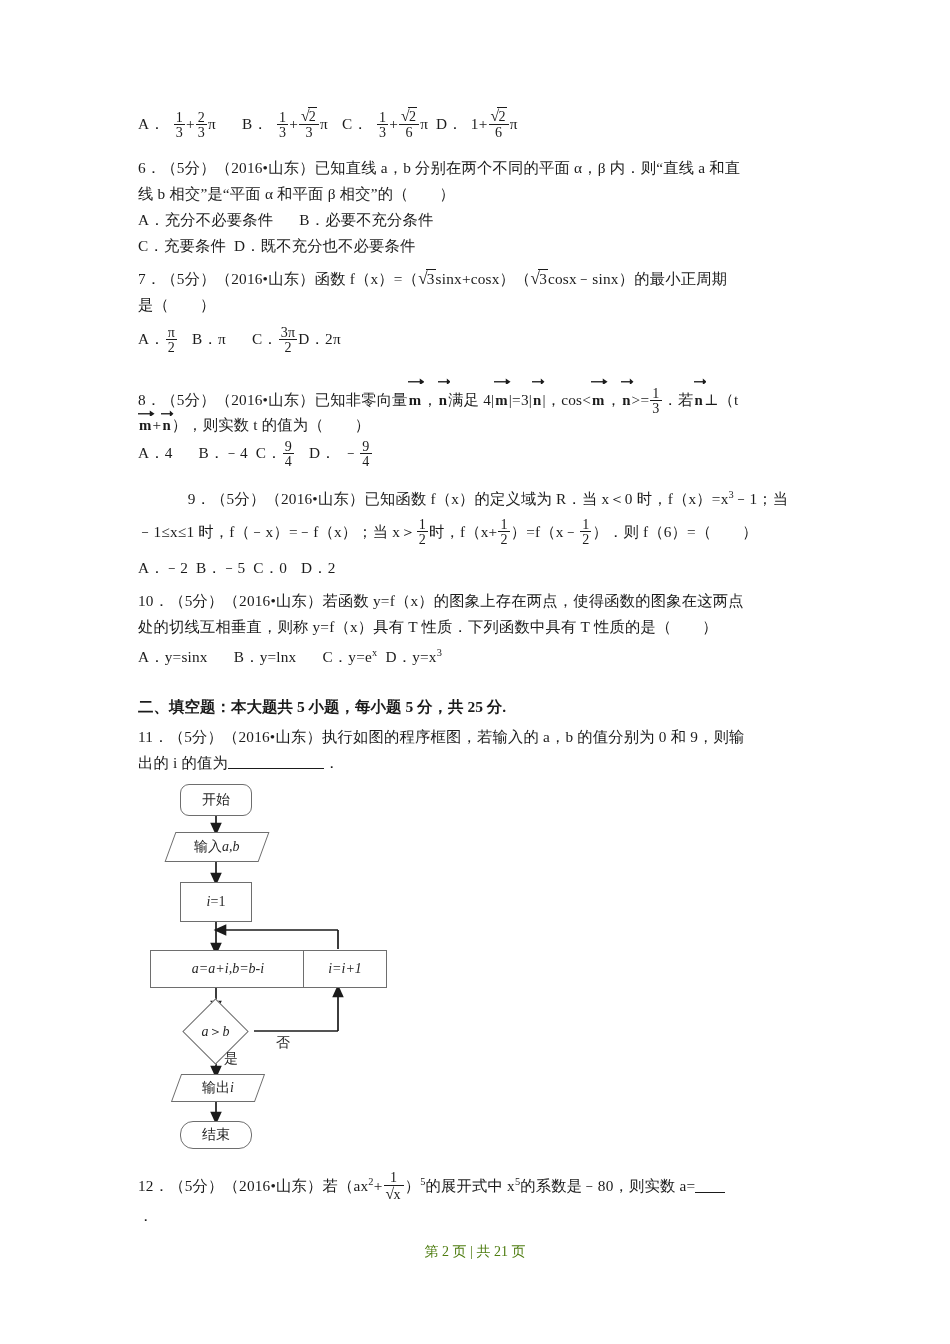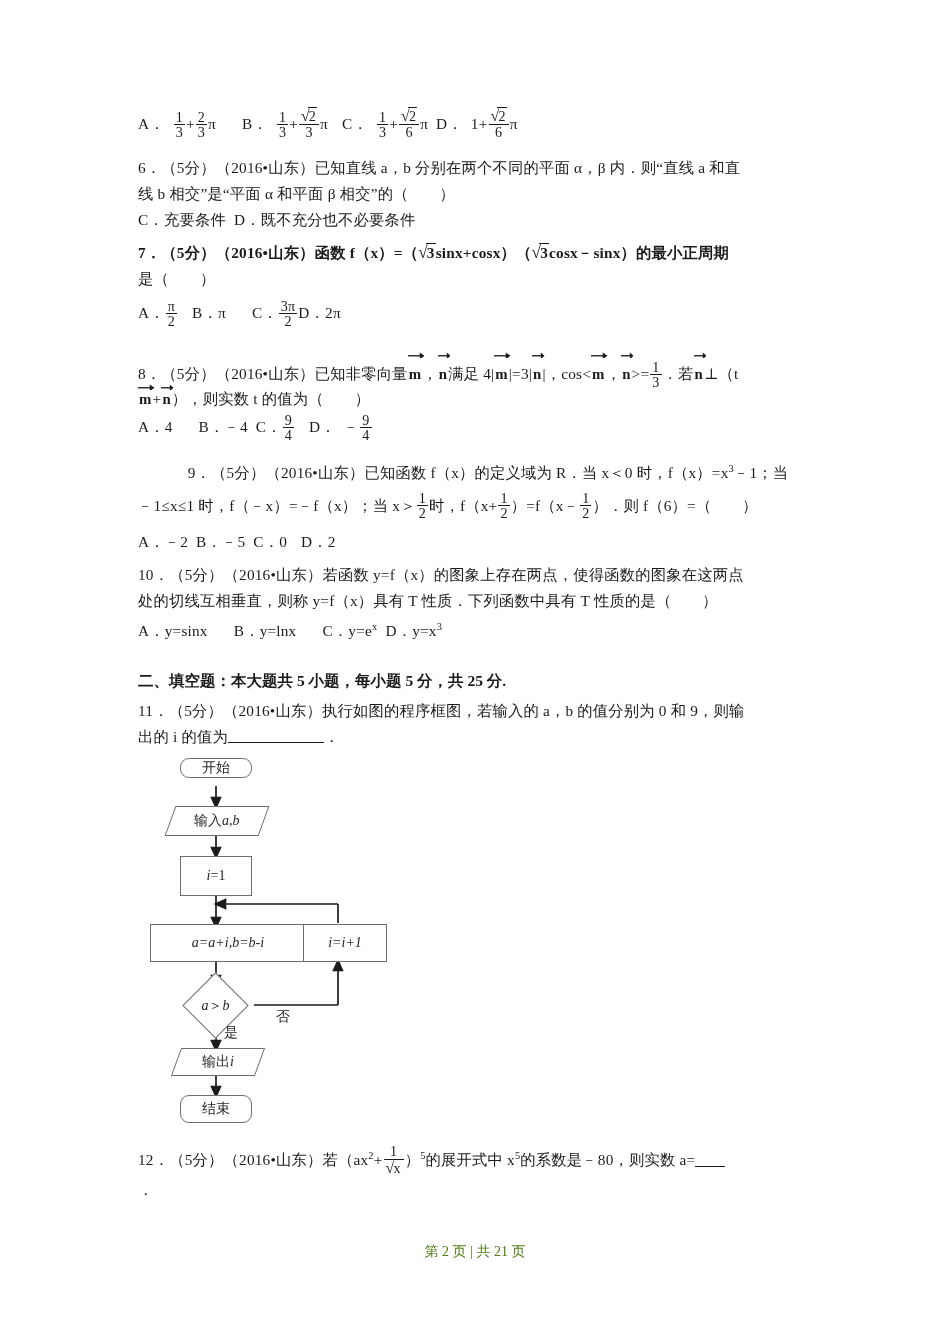--- a/index.html
+++ b/index.html
@@ -91,24 +91,27 @@
     <span>A．</span><span class="sp3"></span><span class="frac"><span class="num">1</span><span class="den">3</span></span><span>+</span><span class="frac"><span class="num">2</span><span class="den">3</span></span><span>π</span><span class="sp2"></span><span>B．</span><span class="sp3"></span><span class="frac"><span class="num">1</span><span class="den">3</span></span><span>+</span><span class="frac"><span class="num"><span class="sqrt"><span class="rad">√</span><span class="body">2</span></span></span><span class="den">3</span></span><span>π</span><span class="sp"></span><span>C．</span><span class="sp3"></span><span class="frac"><span class="num">1</span><span class="den">3</span></span><span>+</span><span class="frac"><span class="num"><span class="sqrt"><span class="rad">√</span><span class="body">2</span></span></span><span class="den">6</span></span><span>π</span><span class="sp3"></span><span>D．</span><span class="sp3"></span><span>1+</span><span class="frac"><span class="num"><span class="sqrt"><span class="rad">√</span><span class="body">2</span></span></span><span class="den">6</span></span><span>π</span>
   </div>
 
   <div class="line q" style="margin-top:16px;">
     <span>6．</span><span>（5分）</span><span>（2016•山东）</span><span>已知直线 a，b 分别在两个不同的平面 α，β 内．则“直线 a 和直</span>
   </div>
   <div class="line">
     <span>线 b 相交”是“平面 α 和平面 β 相交”的（　　）</span>
   </div>
   <div class="line">
+    <span>A．充分不必要条件</span><span class="sp2"></span><span>B．必要不充分条件</span>
+  </div>
+  <div class="line">
     <span>C．充要条件</span><span class="sp3"></span><span>D．既不充分也不必要条件</span>
   </div>
 
-  <div class="line q" style="margin-top:7px;font-weight:bold;">
+  <div class="line q" style="margin-top:7px;">
     <span>7．</span><span>（5分）</span><span>（2016•山东）</span><span>函数 f（x）=（</span><span class="sqrt"><span class="rad">√</span><span class="body">3</span></span><span>sinx+cosx）（</span><span class="sqrt"><span class="rad">√</span><span class="body">3</span></span><span>cosx﹣sinx）的最小正周期</span>
   </div>
   <div class="line">
     <span>是（　　）</span>
   </div>
   <div class="line" style="line-height:34px;margin-top:4px;">
     <span>A．</span><span class="frac"><span class="num">π</span><span class="den">2</span></span><span class="sp"></span><span>B．π</span><span class="sp2"></span><span>C．</span><span class="frac"><span class="num">3π</span><span class="den">2</span></span><span>D．2π</span>
   </div>
 
   <div class="line q" style="margin-top:28px;line-height:32px;">
@@ -215,21 +218,21 @@
       <line x1="190" y1="249" x2="190" y2="209" stroke="#1b1b1b" stroke-width="1.7" marker-end="url(#ah)"></line>
 
       <line x1="190" y1="167" x2="190" y2="148" stroke="#1b1b1b" stroke-width="1.7"></line>
       <line x1="190" y1="148" x2="72" y2="148" stroke="#1b1b1b" stroke-width="1.7" marker-end="url(#ah)"></line>
 
       <line x1="68" y1="273" x2="68" y2="290" stroke="#1b1b1b" stroke-width="1.7" marker-end="url(#ah)"></line>
 
       <line x1="68" y1="320" x2="68" y2="336" stroke="#1b1b1b" stroke-width="1.7" marker-end="url(#ah)"></line>
     </svg>
 
-    <div class="node n-term" style="left:32px;top:2px;width:72px;height:20px;">
+    <div class="node n-term" style="left:32px;top:2px;width:72px;height:32px;">
       <span>开始</span>
     </div>
 
     <div class="node n-io" style="left:22px;top:50px;width:94px;height:30px;">
       <span><span>输入</span><span class="ital">a,b</span></span>
     </div>
 
     <div class="node n-proc" style="left:32px;top:100px;width:72px;height:40px;">
       <span><span class="ital">i</span><span>=1</span></span>
     </div>
@@ -246,21 +249,21 @@
       <span><span class="ital">a</span><span>＞</span><span class="ital">b</span></span>
     </div>
 
     <div class="lbl" style="left:76px;top:268px;">是</div>
     <div class="lbl" style="left:128px;top:252px;">否</div>
 
     <div class="node n-io" style="left:28px;top:292px;width:84px;height:28px;">
       <span><span>输出</span><span class="ital">i</span></span>
     </div>
 
-    <div class="node n-term" style="left:32px;top:339px;width:72px;height:28px;">
+    <div class="node n-term" style="left:32px;top:339px;width:72px;height:28px;border-radius:13px;">
       <span>结束</span>
     </div>
   </div>
 
   <div class="line" style="margin-top:38px;line-height:34px;">
     <span>12．</span><span>（5分）</span><span>（2016•山东）</span><span>若（ax</span><sup>2</sup><span>+</span><span class="frac"><span class="num">1</span><span class="den"><span class="sqrt"><span class="rad">√</span><span class="body">x</span></span></span></span><span>）</span><sup>5</sup><span>的展开式中 x</span><sup>5</sup><span>的系数是﹣80，则实数 a=</span><span class="fillblank sm"></span>
   </div>
   <div class="line" style="line-height:26px;">
     <span>．</span>
   </div>

